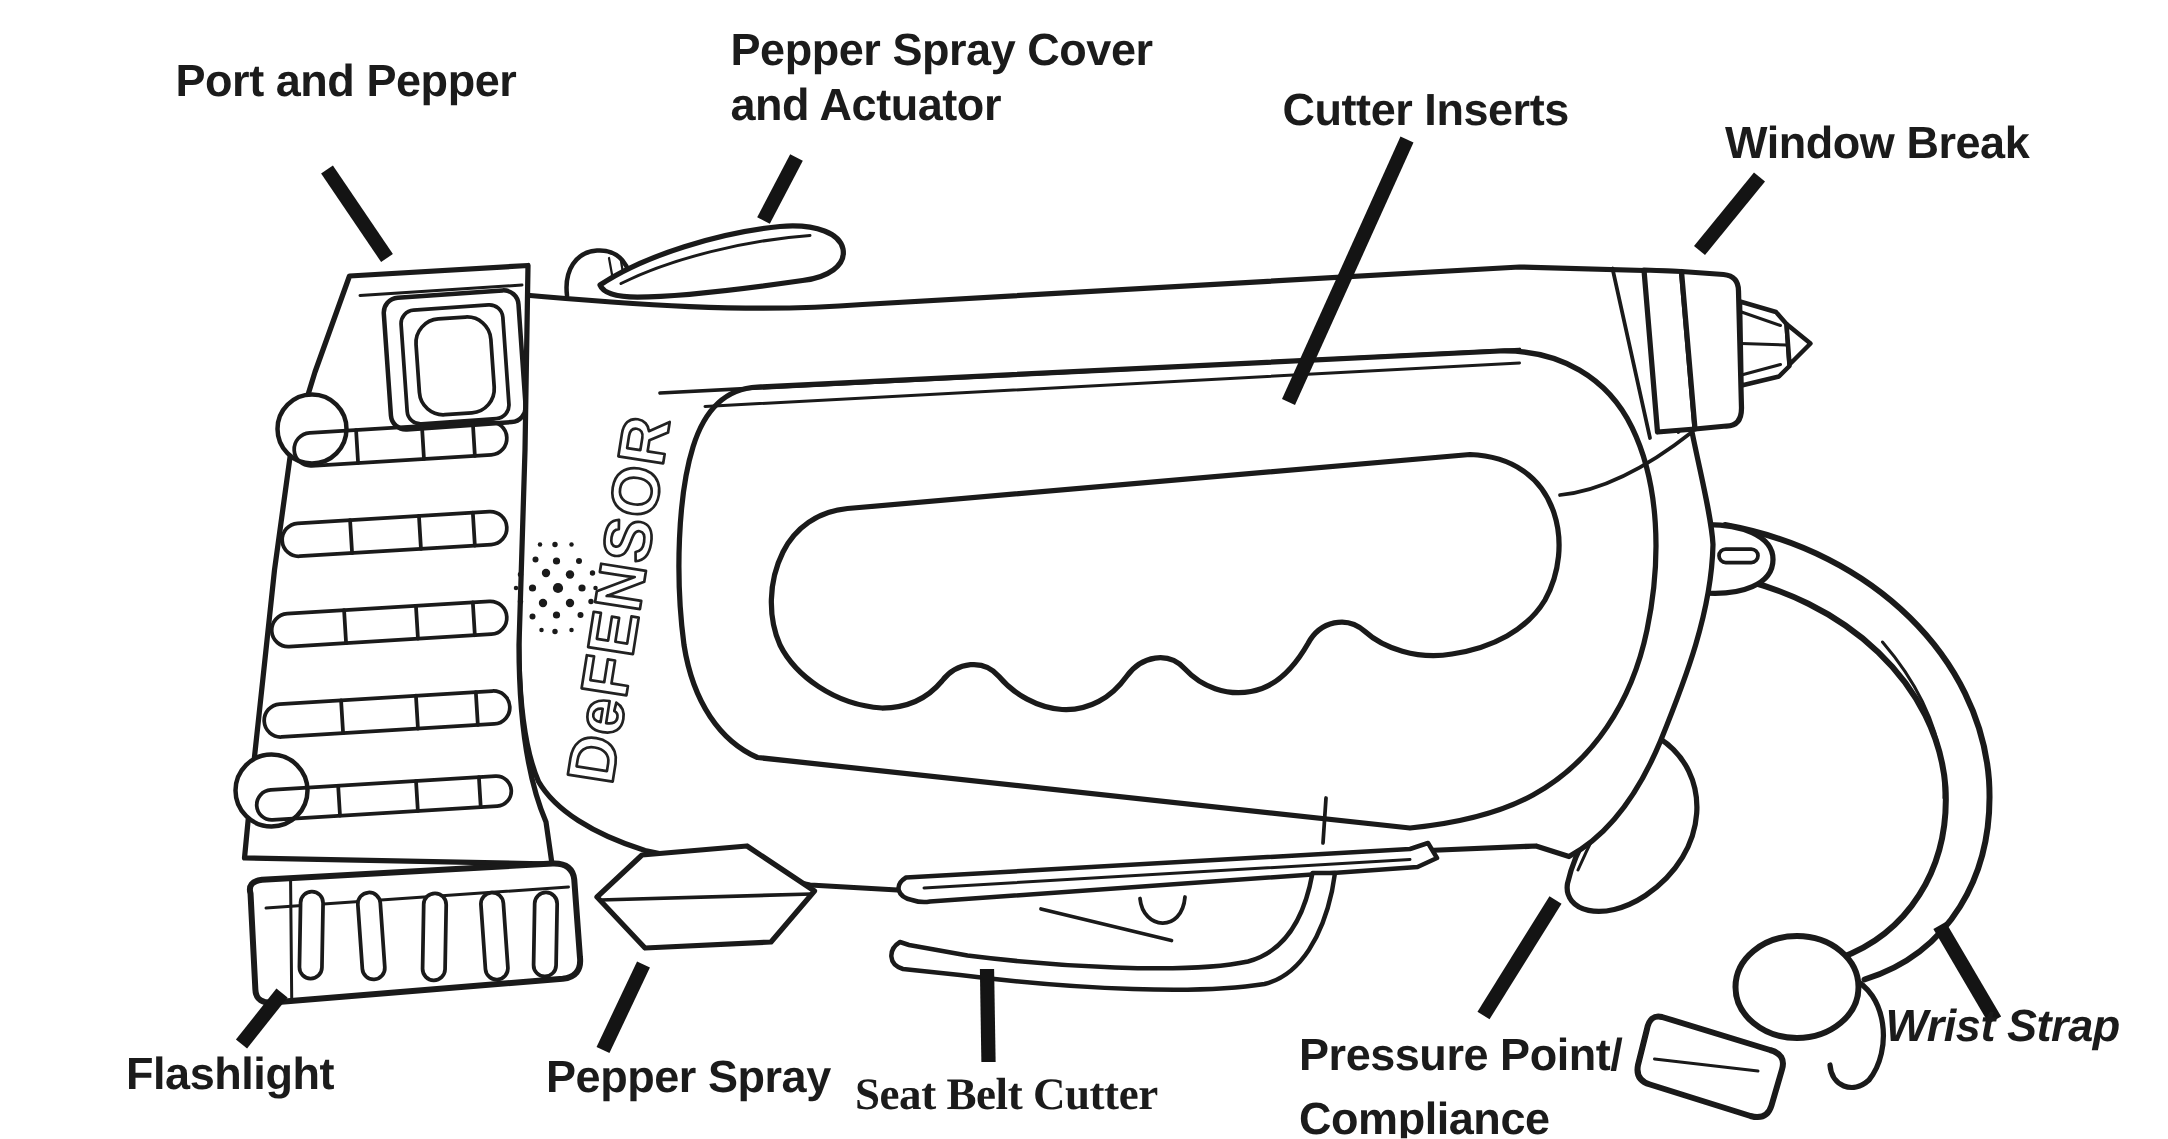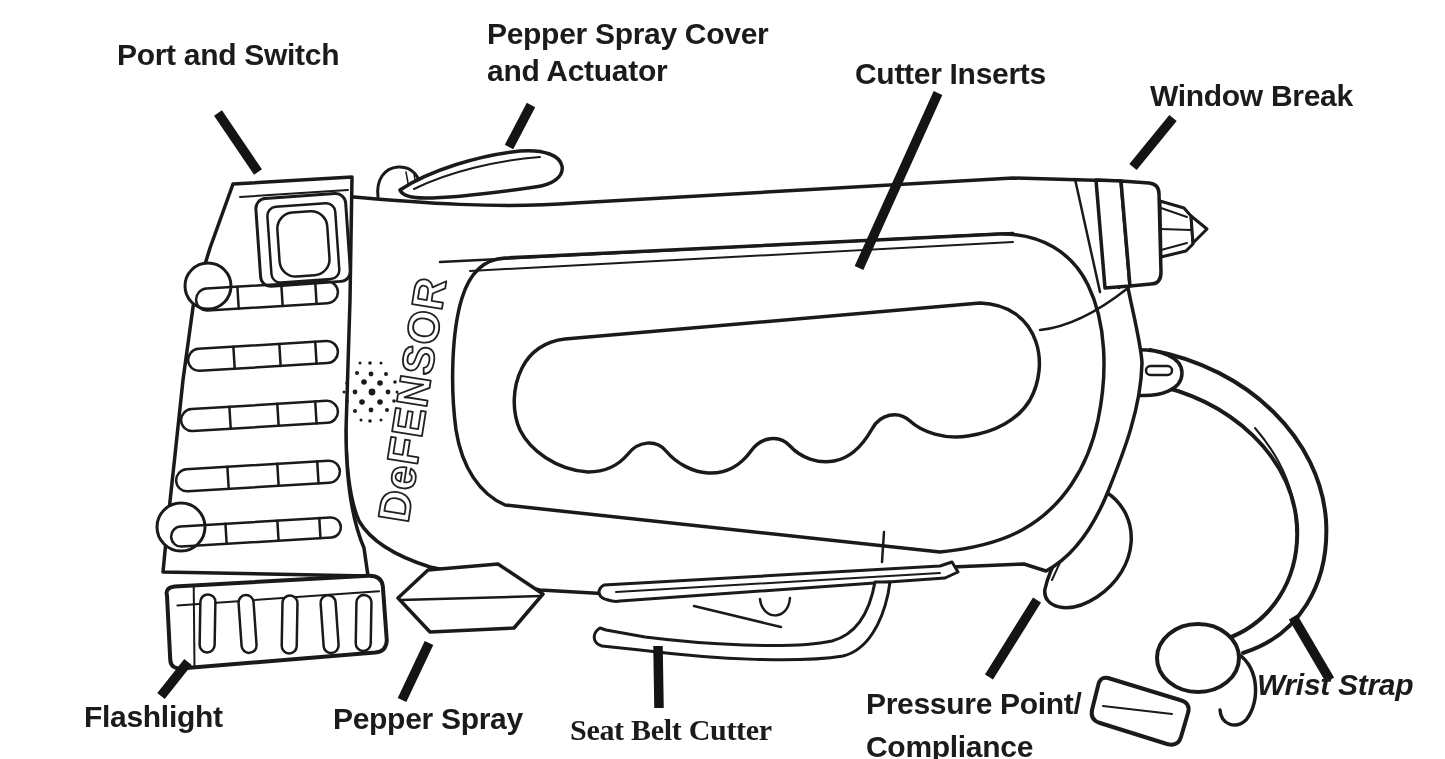--- a/index.html
+++ b/index.html
@@ -214,36 +214,36 @@
     <line x1="1173" y1="118" x2="1133" y2="167"></line>
     <line x1="188" y1="662" x2="161" y2="696"></line>
     <line x1="429" y1="643" x2="402" y2="700"></line>
     <line x1="658" y1="646" x2="659" y2="708"></line>
     <line x1="1037" y1="600" x2="989" y2="677"></line>
     <line x1="1293" y1="617" x2="1330" y2="680"></line>
   </g>
 </svg>
 
   <div class="lbl" style="left:117px;top:36px;">
-    <span>Port and Switch</span>
+    <span>Port and Pepper</span>
   </div>
   <div class="lbl" style="left:487px;top:15px;">
     <span>Pepper Spray Cover</span>
     <span>and Actuator</span>
   </div>
   <div class="lbl" style="left:855px;top:55px;">
     <span>Cutter Inserts</span>
   </div>
   <div class="lbl" style="left:1150px;top:77px;text-align:center;">
     <span>Window Break</span>
   </div>
   <div class="lbl" style="left:84px;top:698px;">
     <span>Flashlight</span>
   </div>
-  <div class="lbl" style="left:333px;top:700px;">
+  <div class="lbl" style="left:364px;top:700px;">
     <span>Pepper Spray</span>
   </div>
   <div class="lbl" style="left:570px;top:711px;font-family:Liberation Serif, serif;">
     <span>Seat Belt Cutter</span>
   </div>
   <div class="lbl tall" style="left:866px;top:682px;">
     <span>Pressure Point/</span>
     <span>Compliance</span>
   </div>
   <div class="lbl" style="left:1257px;top:666px;font-style:italic;">

